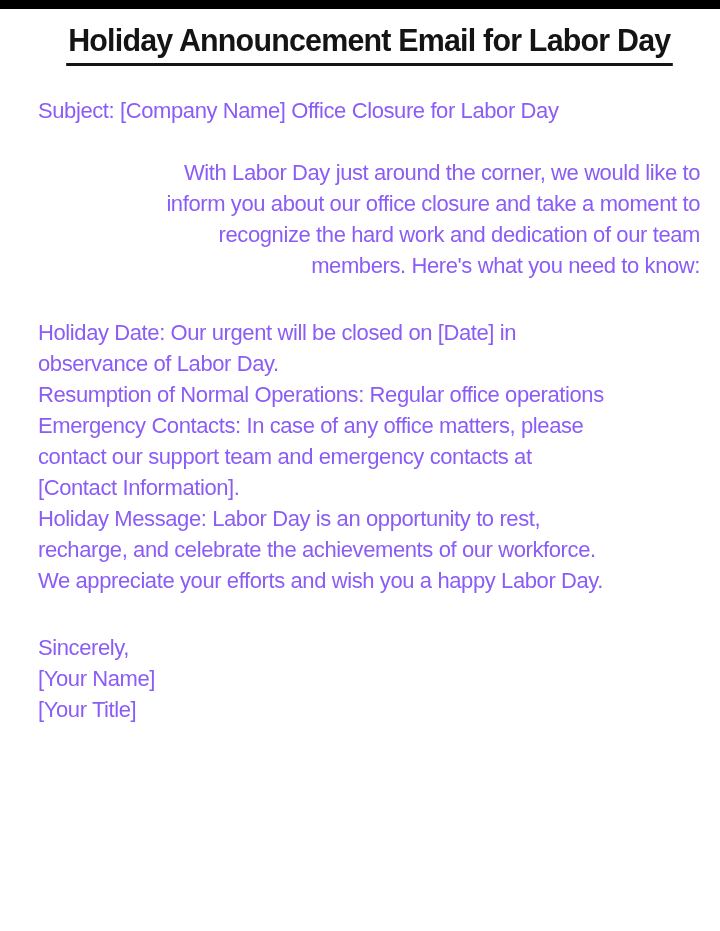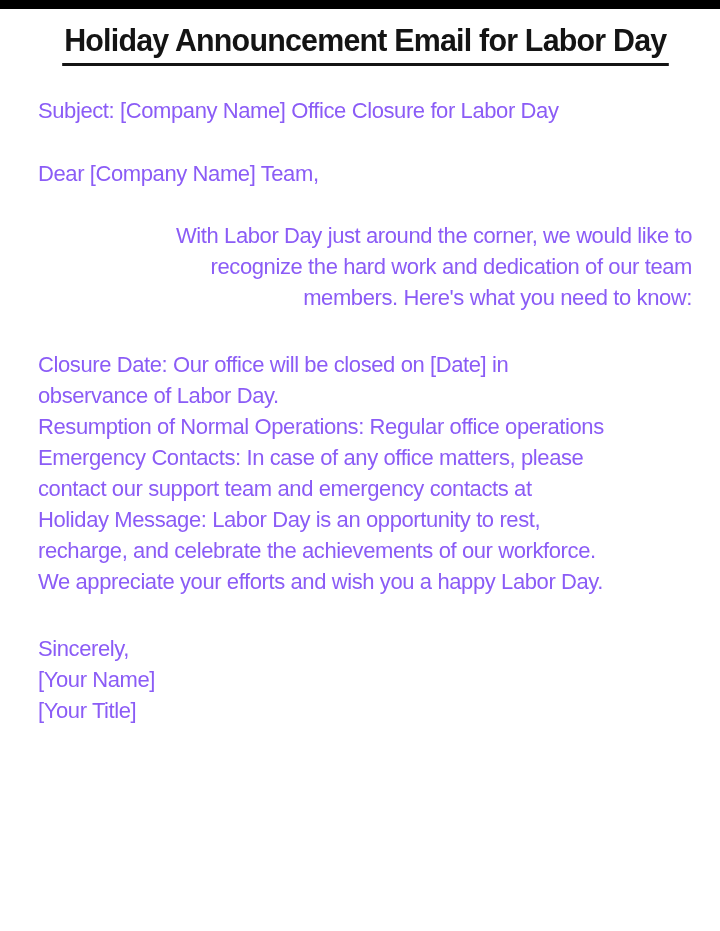--- a/index.html
+++ b/index.html
@@ -16,21 +16,21 @@
     overflow: hidden;
     font-family: "Liberation Sans", sans-serif;
     color: #161616;
   }
   .top-bar {
     width: 100%;
     height: 9px;
     background: #000000;
   }
   .content {
-    padding: 0 28px 0 38px;
+    padding: 0 20px 0 38px;
   }
   .title-wrap {
     margin-top: 12px;
     text-align: center;
   }
   .doc-title {
     display: inline-block;
     font-size: 31px;
     font-weight: bold;
     letter-spacing: -0.8px;
@@ -61,34 +61,35 @@
 <div class="page">
   <div class="top-bar"></div>
   <div class="content">
 
     <div class="title-wrap">
       <span class="doc-title">Holiday Announcement Email for Labor Day</span>
     </div>
 
     <div class="bodytext subject line">Subject: [Company Name] Office Closure for Labor Day</div>
 
-    <div class="bodytext greeting line">Dear [Company Name] Team,</div>
 
     <div class="bodytext intro">
         <div class="line">With Labor Day just around the corner, we would like to</div>
+        <div class="line">inform you about our office closure and take a moment to</div>
         <div class="line">recognize the hard work and dedication of our team</div>
         <div class="line">members. Here's what you need to know:</div>
       </div>
 
     <div class="bodytext details">
-        <div class="line">Closure Date: Our office will be closed on [Date] in</div>
+        <div class="line">Holiday Date: Our urgent will be closed on [Date] in</div>
         <div class="line">observance of Labor Day.</div>
         <div class="line">Resumption of Normal Operations: Regular office operations</div>
         <div class="line">Emergency Contacts: In case of any office matters, please</div>
         <div class="line">contact our support team and emergency contacts at</div>
+        <div class="line">[Contact Information].</div>
         <div class="line">Holiday Message: Labor Day is an opportunity to rest,</div>
         <div class="line">recharge, and celebrate the achievements of our workforce.</div>
         <div class="line">We appreciate your efforts and wish you a happy Labor Day.</div>
       </div>
 
     <div class="bodytext closing">
         <div class="line">Sincerely,</div>
         <div class="line">[Your Name]</div>
         <div class="line">[Your Title]</div>
       </div>

